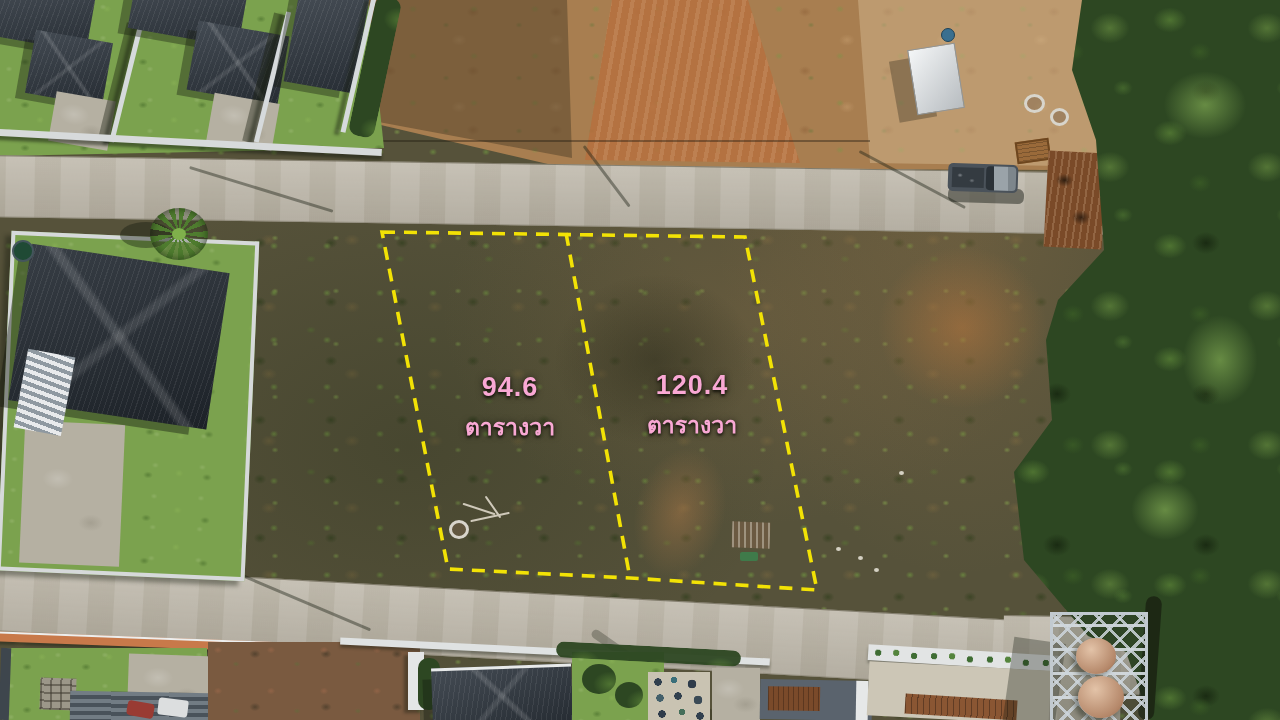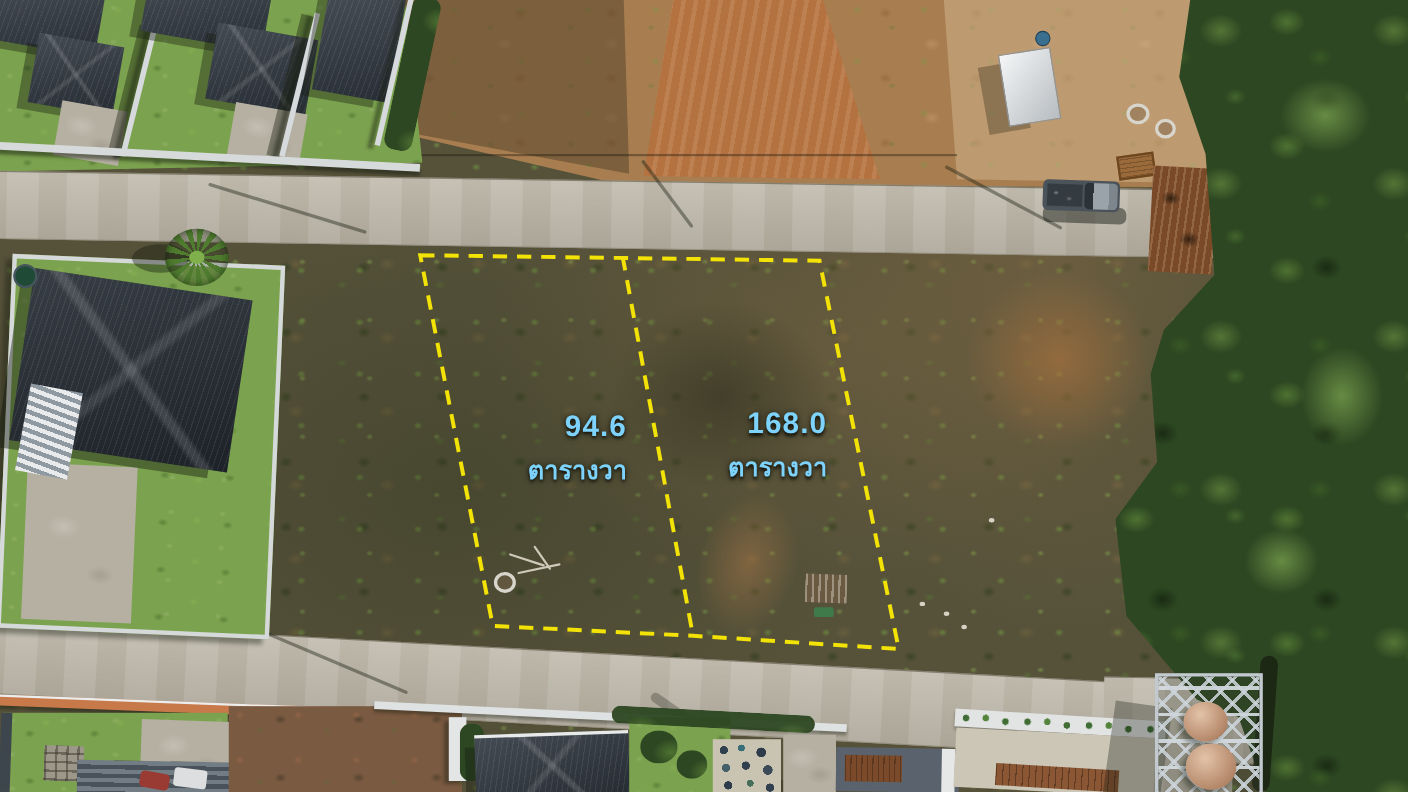--- a/index.html
+++ b/index.html
@@ -222,21 +222,21 @@
   #trees-right{left:1005px;top:0;width:275px;height:720px;
     clip-path:polygon(77px 0,275px 0,275px 720px,145px 720px,121px 652px,83px 636px,19px 560px,9px 472px,47px 420px,41px 340px,53px 300px,99px 250px,91px 140px,67px 70px);}
   #stream{left:1142px;top:596px;width:16px;height:124px;transform:rotate(4deg);background:rgba(24,32,17,.78);border-radius:8px;}
   .canopy-hl{border-radius:50%;background:radial-gradient(closest-side, rgba(150,195,95,.55), transparent 75%);}
   #hl1{left:1150px;top:60px;width:110px;height:90px;}
   #hl2{left:1170px;top:300px;width:100px;height:120px;}
   #hl3{left:1120px;top:470px;width:90px;height:80px;}
 
   
   #bsvg{left:0;top:0;width:1280px;height:720px;pointer-events:none;}
-  .plot-label{position:absolute;text-align:right;color:#7dd3fc;font-weight:bold;
+  .plot-label{position:absolute;text-align:center;color:#f9a8d4;font-weight:bold;
     text-shadow:0 2px 3px rgba(10,10,5,.85), 0 0 7px rgba(10,10,5,.55);line-height:1.6;}
   .plot-label .val{font-size:27px;letter-spacing:1px;display:block;}
   .plot-label .unit{font-size:23px;display:block;}
   #label1{left:450px;top:366px;width:120px;}
   #label2{left:632px;top:364px;width:120px;}
 </style>
 </head>
 <body>
 
 <div class="scene">
@@ -352,17 +352,17 @@
   <svg class="a" id="bsvg" viewBox="0 0 1280 720">
     <path d="M382,232 L745,237 L817,590 L630,578 L448,569 Z" fill="none" stroke-width="3.6" stroke-dasharray="13 9" stroke="#f2e205"></path>
     <path d="M566,233 L630,578" fill="none" stroke-width="3.6" stroke-dasharray="13 9" stroke="#f2e205"></path>
   </svg>
 
   <div class="plot-label" id="label1">
     <span class="val">94.6</span>
     <span class="unit">ตารางวา</span>
   </div>
   <div class="plot-label" id="label2">
-    <span class="val">168.0</span>
+    <span class="val">120.4</span>
     <span class="unit">ตารางวา</span>
   </div>
 
 </div>
 
 </body></html>

